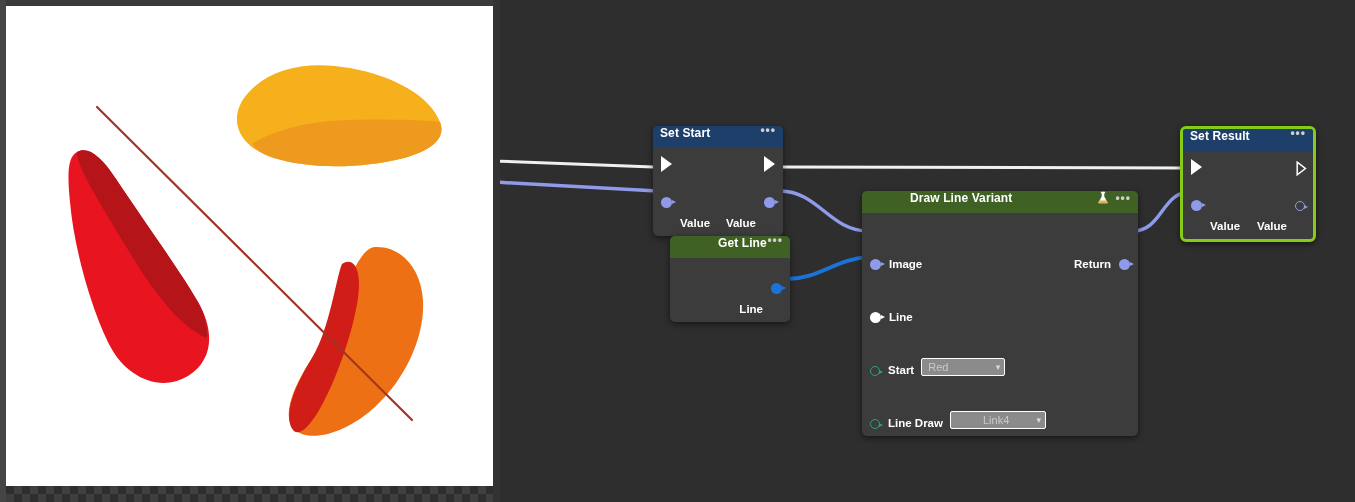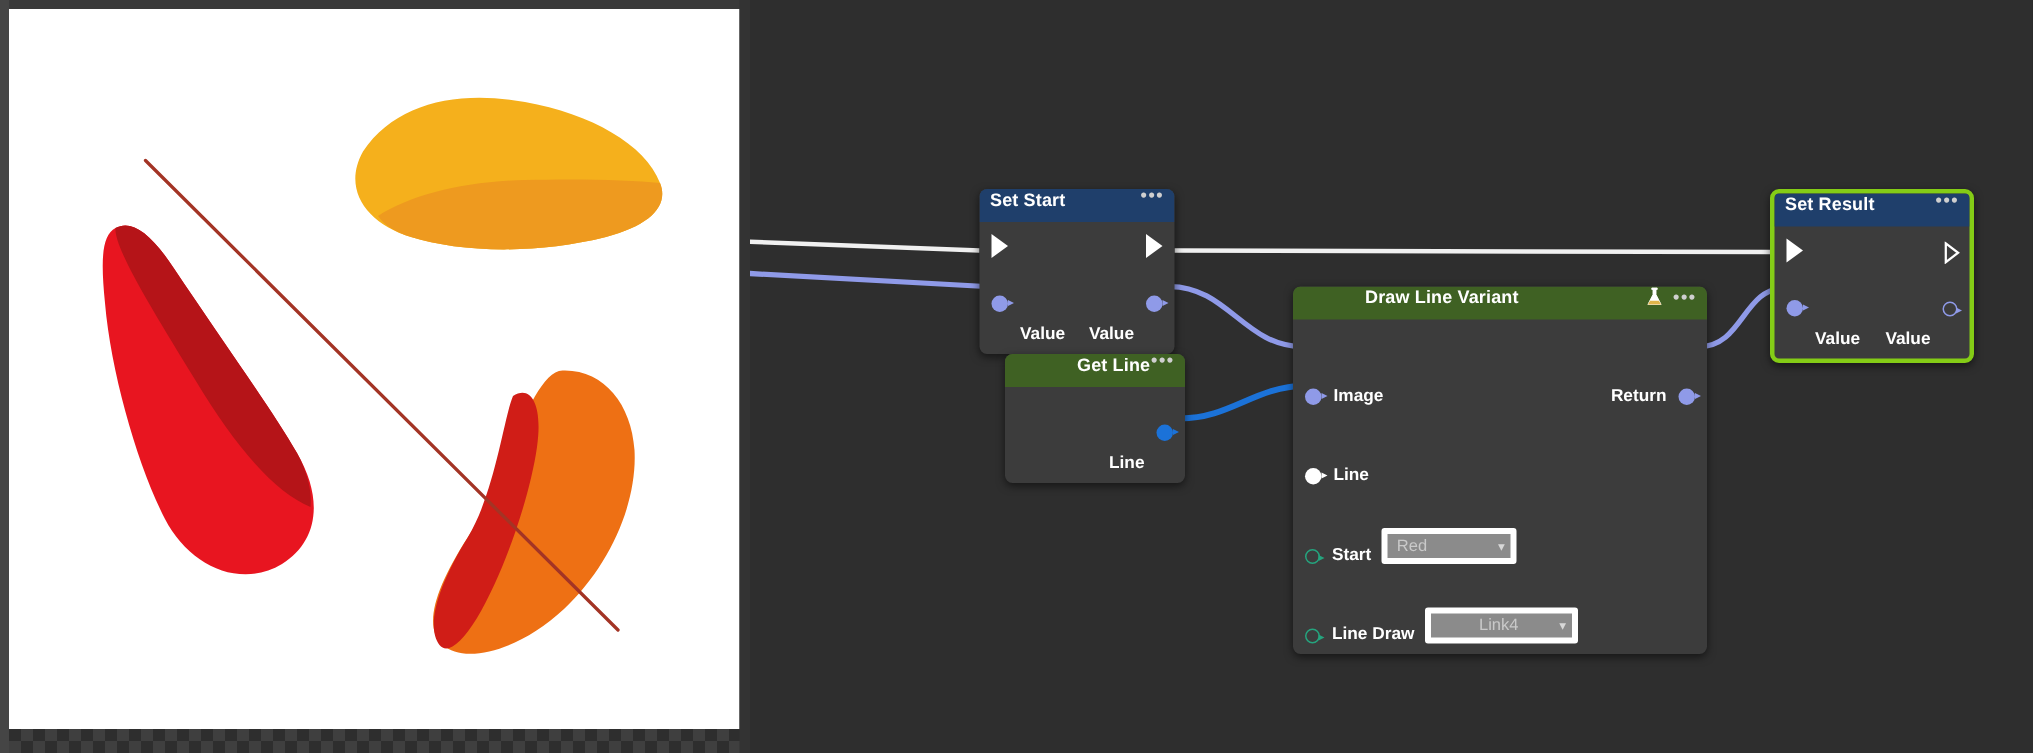--- a/index.html
+++ b/index.html
@@ -166,21 +166,21 @@
   .lbl.lpad { margin-left: 8px; }
   .lbl.rpad { margin-right: 8px; }
 
   
   .dropdown {
     display: inline-flex;
     align-items: center;
     justify-content: space-between;
     height: 16px;
     background: #8b8b8b;
-    border: 4px solid #ffffff;
+    border: 1px solid #ffffff;
     border-radius: 2px;
     color: #c9c9c9;
     font-size: 11px;
     font-weight: normal;
     padding: 0 4px 0 6px;
     margin-left: 7px;
   }
   .dropdown .chev {
     margin-left: 10px;
     font-size: 9px;

